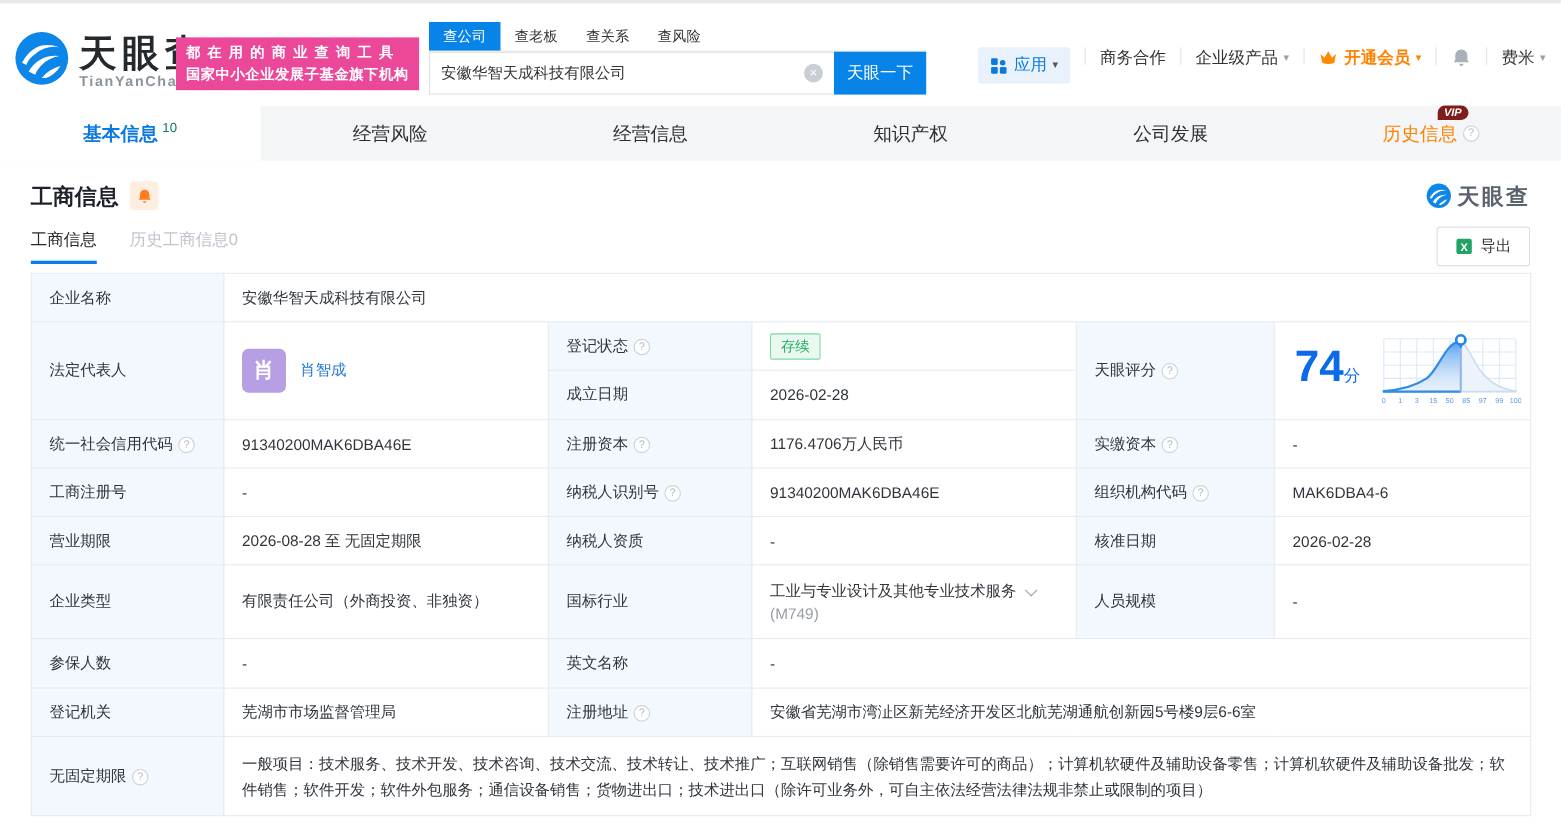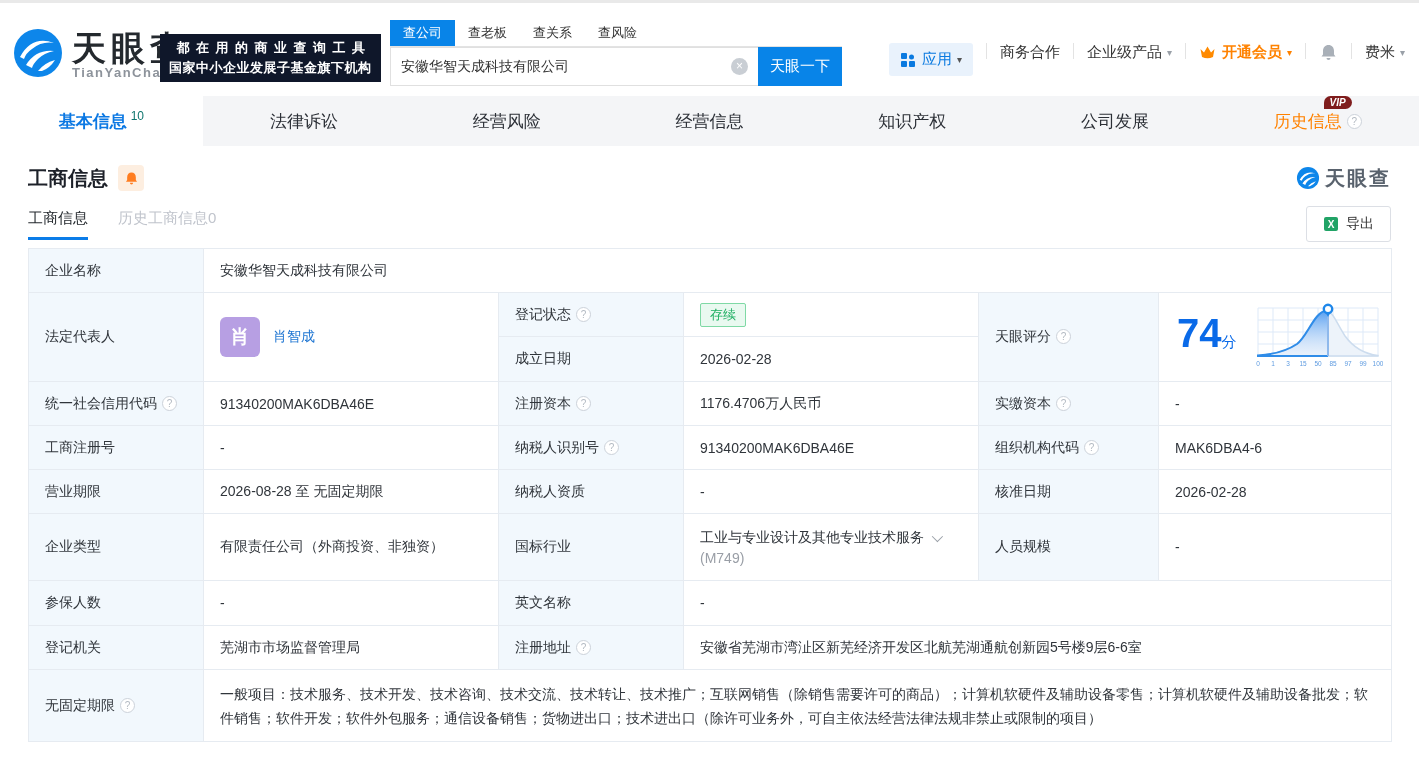--- a/index.html
+++ b/index.html
@@ -5,22 +5,22 @@
   * { box-sizing: border-box; margin: 0; padding: 0; }
   html,body { width: 1419px; height: 762px; background:#fff; overflow:hidden;
     font-family:"Liberation Sans","DejaVu Sans",sans-serif; color:#333; }
 
   
   .header { position:relative; height:96px; background:#fff; border-top:3px solid #e9e9e9; }
   .logo-wrap { position:absolute; left:12px; top:24px; display:flex; align-items:center; }
   .logo-text { margin-left:8px; }
   .logo-cn { font-size:34px; font-weight:bold; color:#24292e; letter-spacing:5px; line-height:36px; }
   .logo-domain { font-size:13px; font-weight:bold; color:#8d939b; letter-spacing:1.5px; line-height:14px; }
-  .slogan { position:absolute; left:160px; top:31px; background:#0f172a; color:#fff;
-    font-size:13px; font-weight:bold; padding:4px 9px; line-height:20px;text-align:right; }
+  .slogan { position:absolute; left:160px; top:31px; background:#ec4899; color:#fff;
+    font-size:13px; font-weight:bold; padding:4px 9px; line-height:20px; }
   .slogan-l1 { letter-spacing:6.5px; }
   .slogan-l2 { letter-spacing:0.5px; }
 
   .search { position:absolute; left:390px; top:18px; width:452px; }
   .search-tabs { display:flex; align-items:flex-end; height:26px; border-bottom:1px solid #e3e3e3; }
   .search-tab { font-size:13px; color:#333; padding:4px 13px; cursor:pointer; }
   .search-tab.active { background:#0884e8; color:#fff; }
   .search-row { display:flex; margin-top:0; }
   .search-box { position:relative; flex:1; }
   .search-input { width:100%; height:39px; border:1px solid #e0e0e0; border-right:none;
@@ -176,23 +176,20 @@
       <span class="caret">▾</span>
     </span>
   </div>
 </div>
 
 <div class="page-tabs">
   <div class="page-tab active">
     <span>基本信息</span>
     <span class="tab-count">10</span>
   </div>
-  <div class="page-tab">
-      <span>法律诉讼</span>
-    </div>
   <div class="page-tab">
       <span>经营风险</span>
     </div>
   <div class="page-tab">
       <span>经营信息</span>
     </div>
   <div class="page-tab">
       <span>知识产权</span>
     </div>
   <div class="page-tab">

